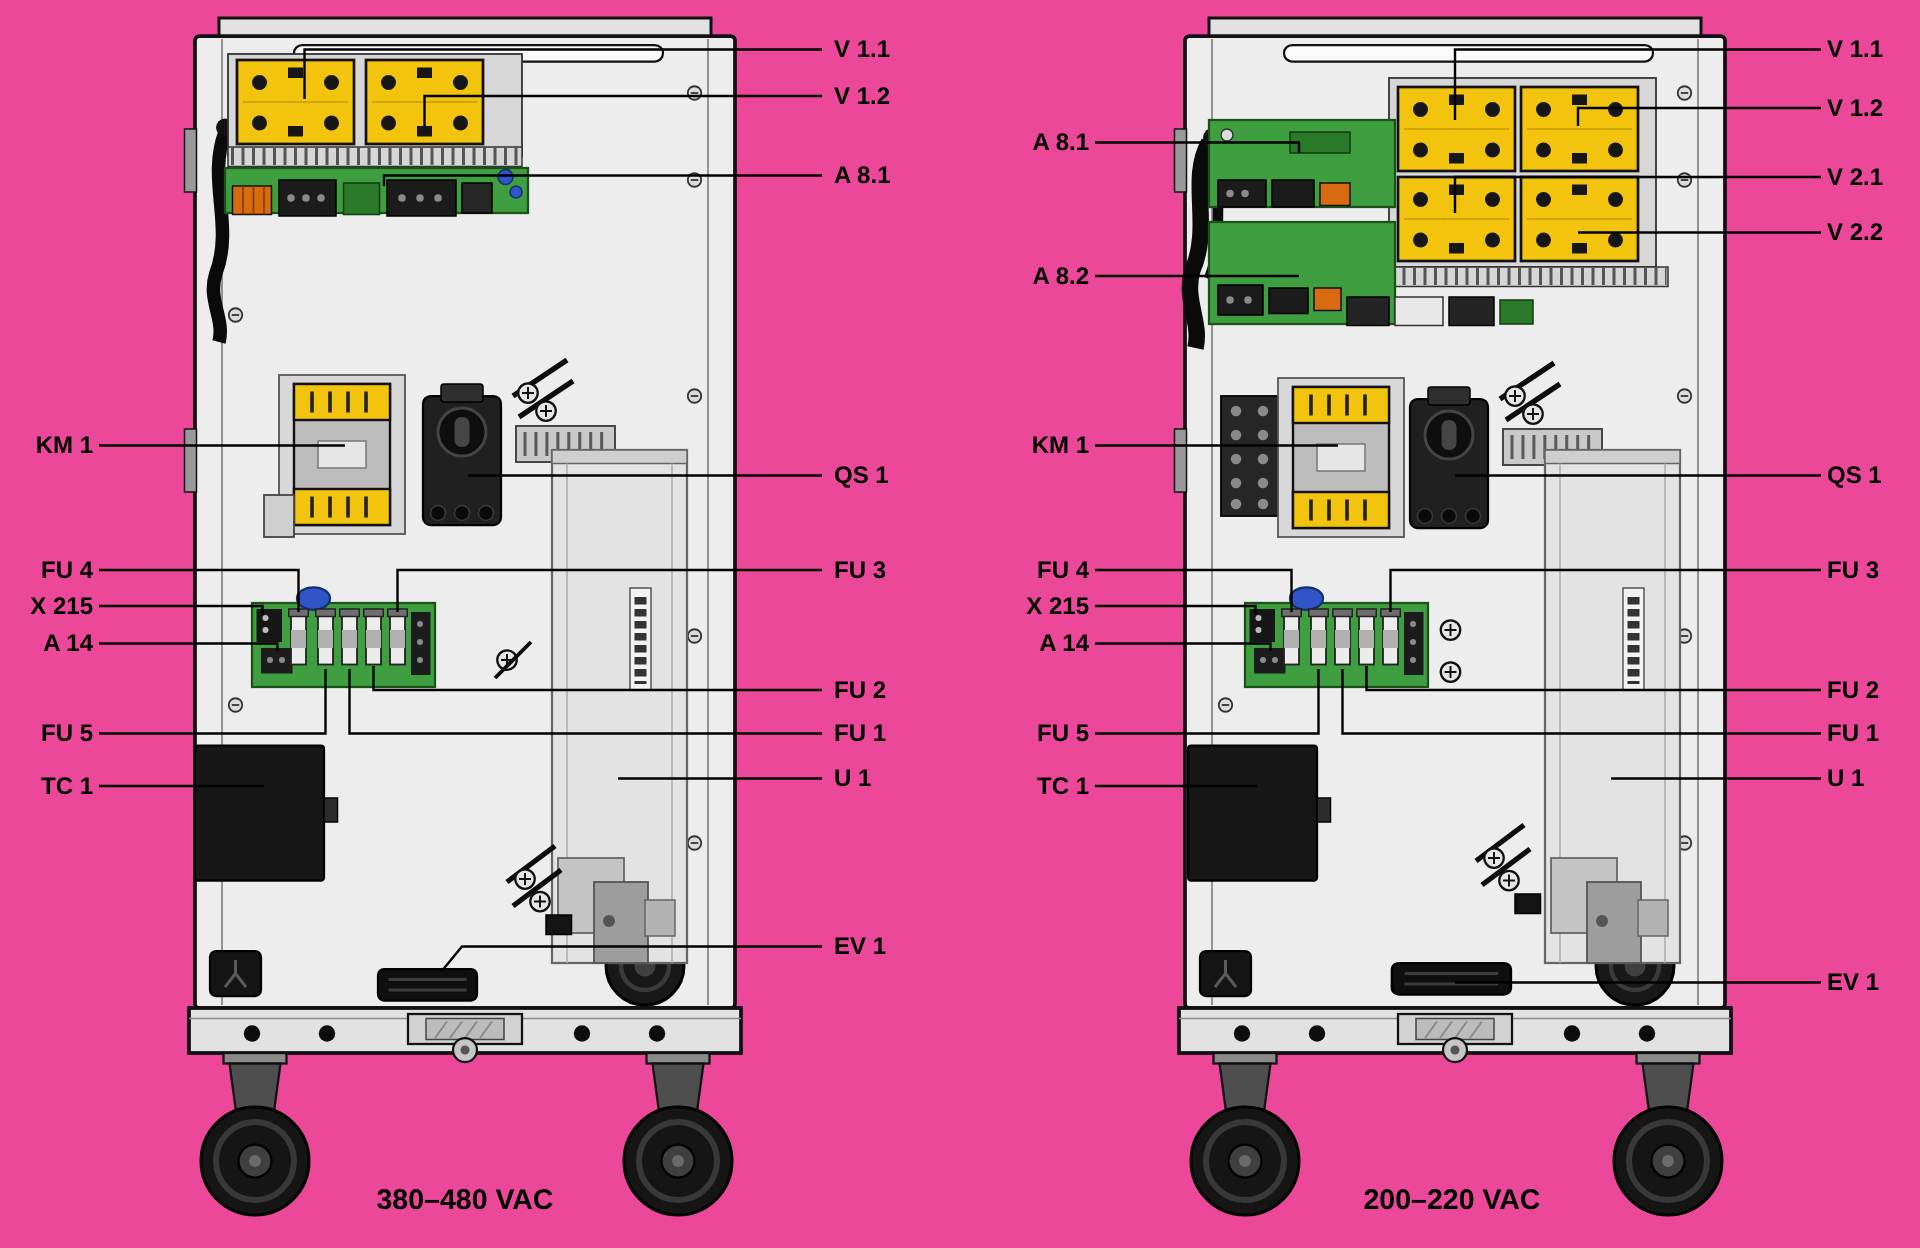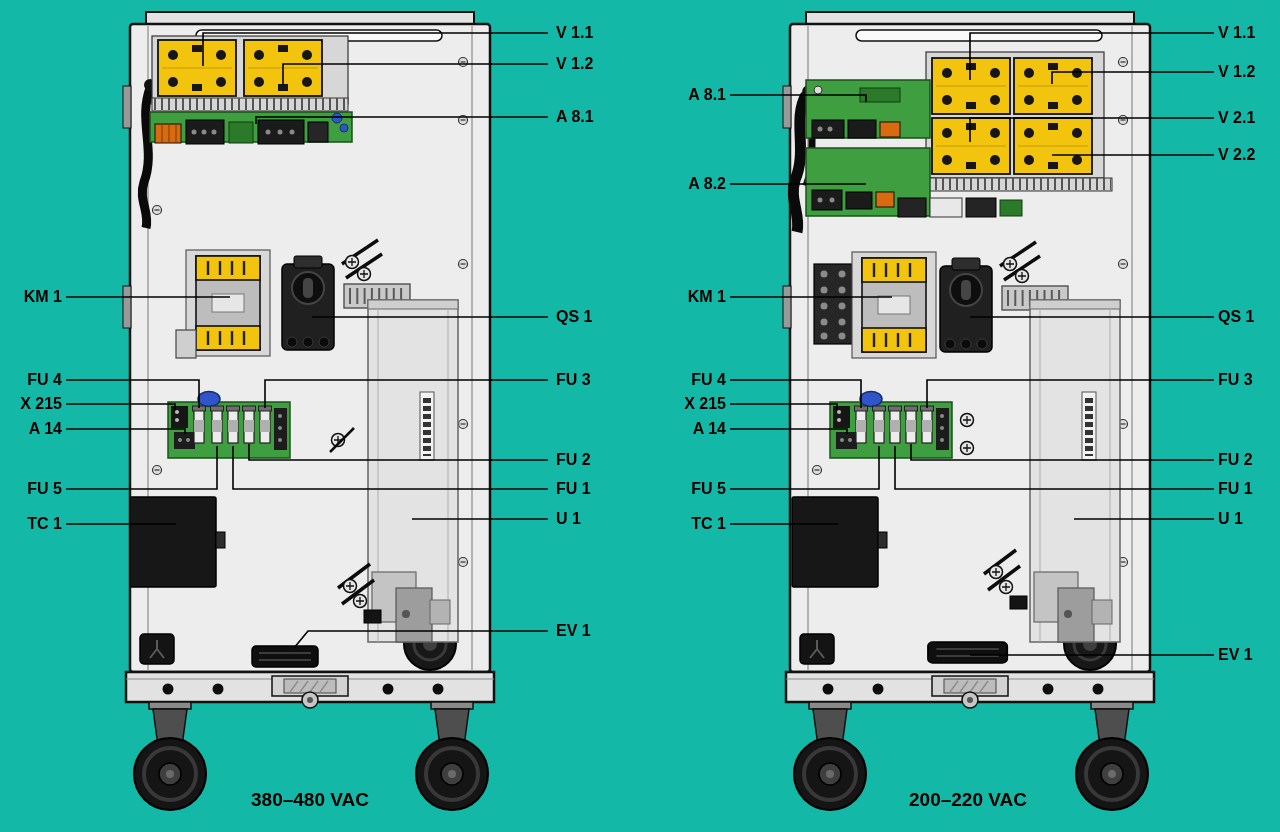--- a/index.html
+++ b/index.html
@@ -1,16 +1,16 @@
 <!DOCTYPE html>
 <html><head>
 <meta charset="utf-8">
 <style>
   html,body{margin:0;padding:0;background:#ffffff;}
-  .stage{position:relative;width:1280px;height:832px;overflow:hidden;background:#14b8a6;
+  .stage{position:relative;width:1280px;height:832px;overflow:hidden;background:#ec4899;
          font-family:"Liberation Sans",sans-serif;}
   svg{display:block;}
   .lbl{font-family:"Liberation Sans",sans-serif;font-weight:bold;font-size:16px;fill:#000;}
   .caption{font-family:"Liberation Sans",sans-serif;font-weight:bold;font-size:19px;fill:#000;}
   .callout{fill:none;stroke:#000;stroke-width:1.6;}
 </style>
 </head>
 <body>
 
 <div class="stage">

